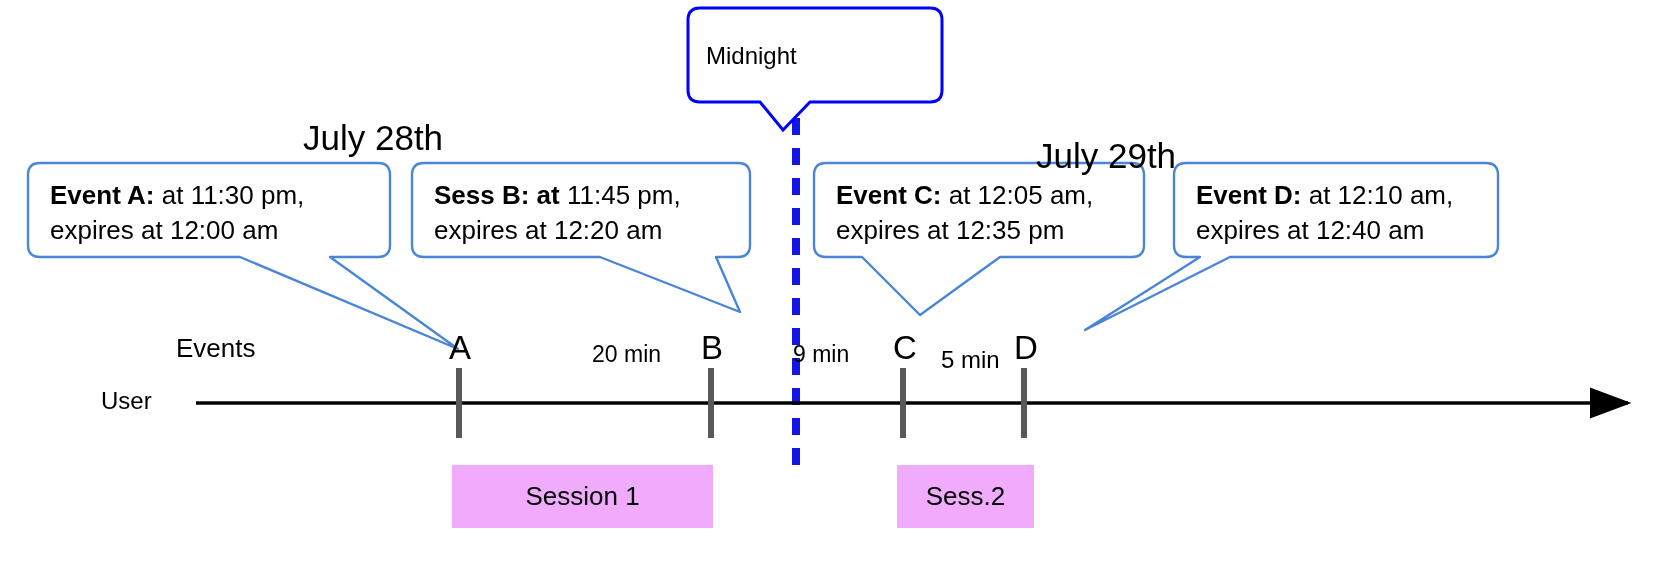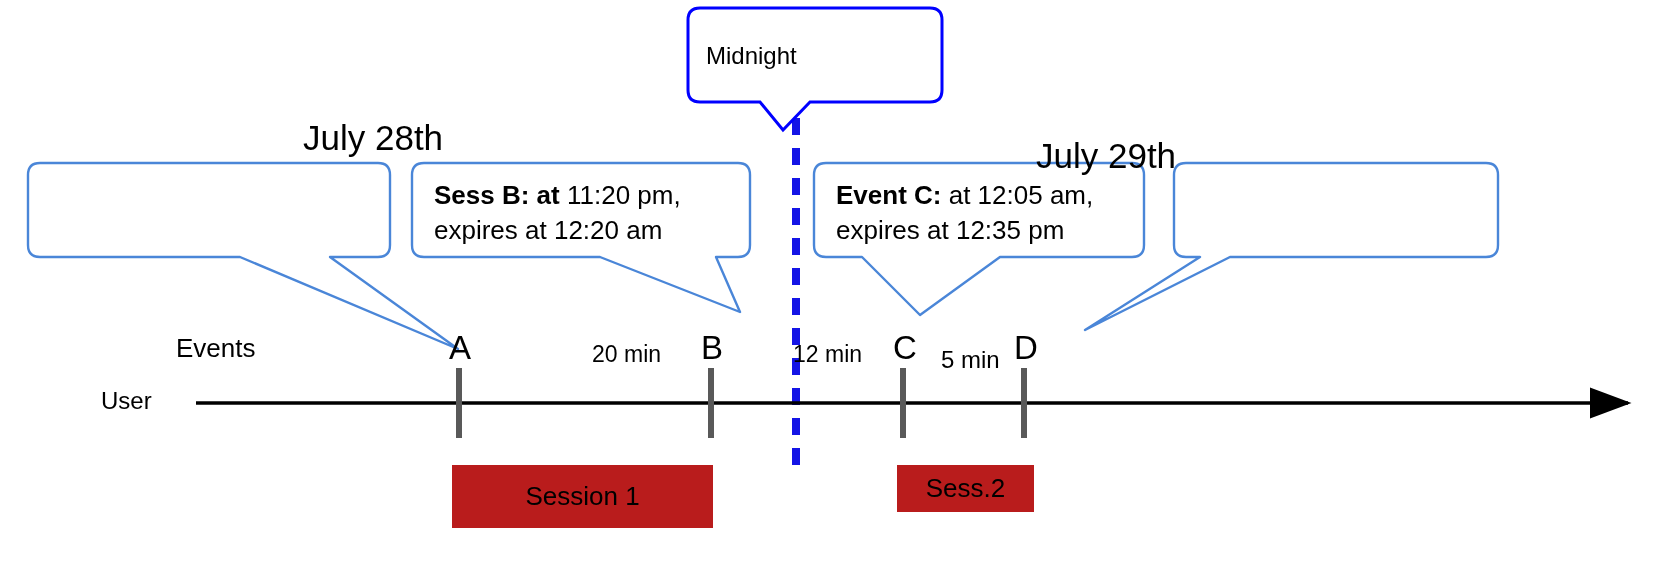--- a/index.html
+++ b/index.html
@@ -51,21 +51,21 @@
     font-size: 33px;
   }
   .interval-label {
     font-size: 23px;
   }
   .interval-label.small {
     font-size: 24px;
   }
   .session-box {
     position: absolute;
-    background: #b91c1c;
+    background: #f0abfc;
     display: flex;
     align-items: center;
     justify-content: center;
     font-size: 26px;
     color: #000000;
   }
 </style>
 </head>
 <body>
 
@@ -101,44 +101,52 @@
     <line x1="711" y1="368" x2="711" y2="438" stroke="#595959" stroke-width="6"></line>
     <line x1="903" y1="368" x2="903" y2="438" stroke="#595959" stroke-width="6"></line>
     <line x1="1024" y1="368" x2="1024" y2="438" stroke="#595959" stroke-width="6"></line>
   </svg>
 
   <div class="txt day-label" style="left:303px; top:100px;margin-top:16px;">July 28th</div>
   <div class="txt day-label" style="left:1036px; top:100px;margin-top:34px;">July 29th</div>
 
   <div class="txt midnight-text" style="left:706px; top:41px;">Midnight</div>
 
+  <div class="txt callout-text" style="left:50px; top:178px;">
+    <div><b>Event A:</b><span> at 11:30 pm,</span></div>
+    <div>expires at 12:00 am</div>
+  </div>
 
   <div class="txt callout-text" style="left:434px; top:178px;">
-    <div><b>Sess B: at</b><span> 11:20 pm,</span></div>
+    <div><b>Sess B: at</b><span> 11:45 pm,</span></div>
     <div>expires at 12:20 am</div>
   </div>
 
   <div class="txt callout-text" style="left:836px; top:178px;">
     <div><b>Event C:</b><span> at 12:05 am,</span></div>
     <div>expires at 12:35 pm</div>
   </div>
 
+  <div class="txt callout-text" style="left:1196px; top:178px;">
+    <div><b>Event D:</b><span>  at 12:10 am,</span></div>
+    <div>expires at 12:40 am</div>
+  </div>
 
   <div class="txt events-label" style="left:176px; top:332px;">Events</div>
   <div class="txt axis-label" style="left:101px; top:386px;">User</div>
 
   <div class="txt marker-label" style="left:449px; top:327px;">A</div>
   <div class="txt marker-label" style="left:701px; top:327px;">B</div>
   <div class="txt marker-label" style="left:893px; top:327px;">C</div>
   <div class="txt marker-label" style="left:1014px; top:327px;">D</div>
 
   <div class="txt interval-label" style="left:592px; top:340px;">20 min</div>
-  <div class="txt interval-label" style="left:793px; top:340px;">12 min</div>
+  <div class="txt interval-label" style="left:793px; top:340px;">9 min</div>
   <div class="txt interval-label small" style="left:941px; top:345px;">5 min</div>
 
   <div class="session-box" style="left:452px; top:465px; width:261px; height:63px;">
     <span>Session 1</span>
   </div>
-  <div class="session-box" style="left:897px; top:465px; width:137px; height:47px;">
+  <div class="session-box" style="left:897px; top:465px; width:137px; height:63px;">
     <span>Sess.2</span>
   </div>
 
 </div>
 
 </body></html>

